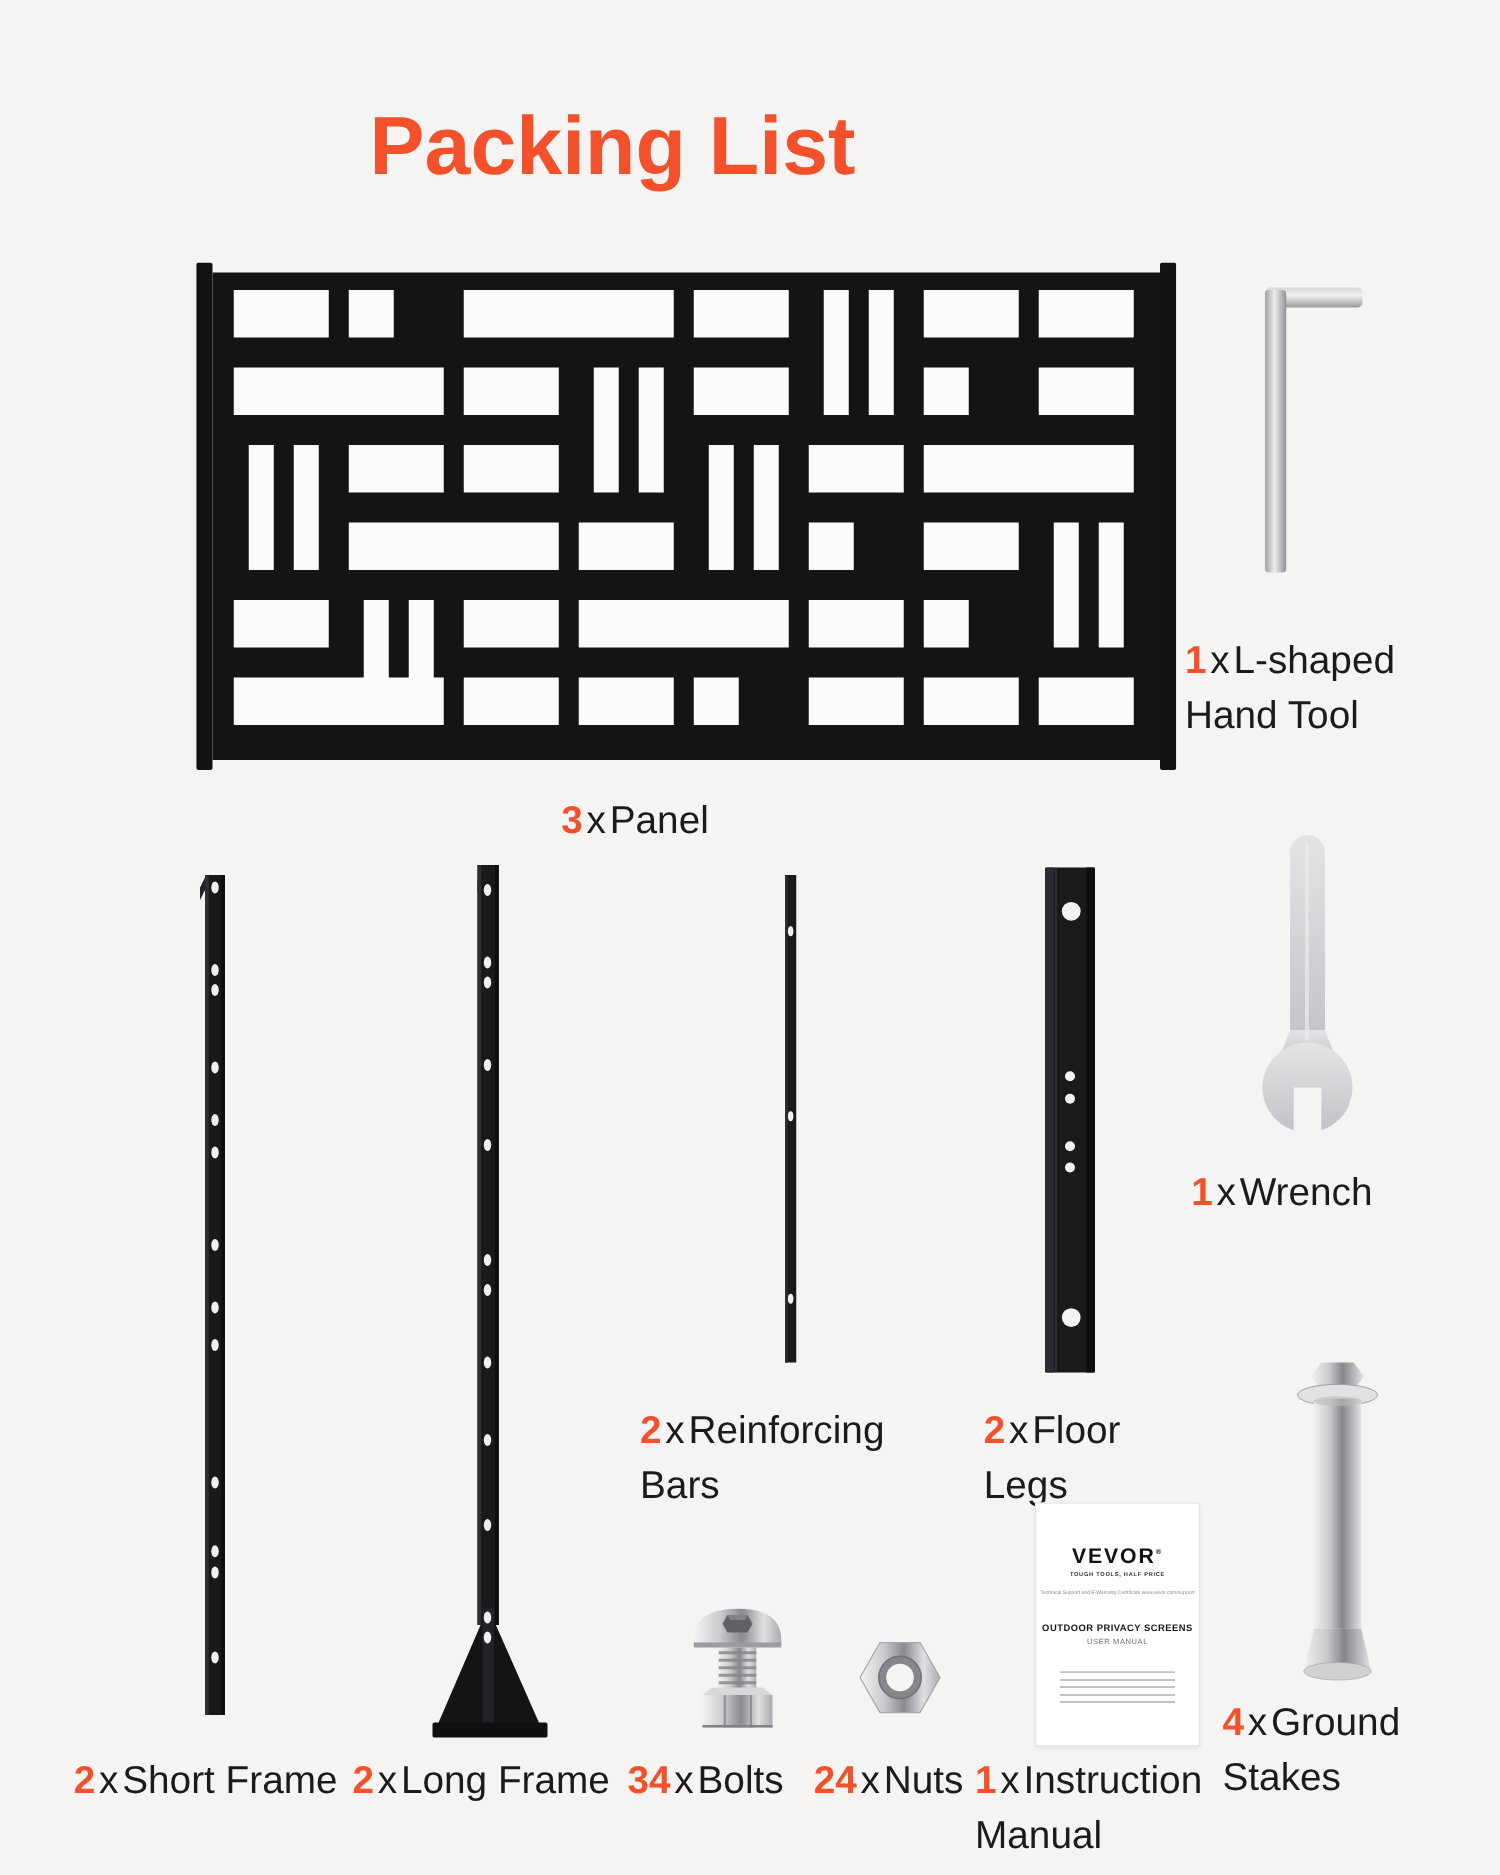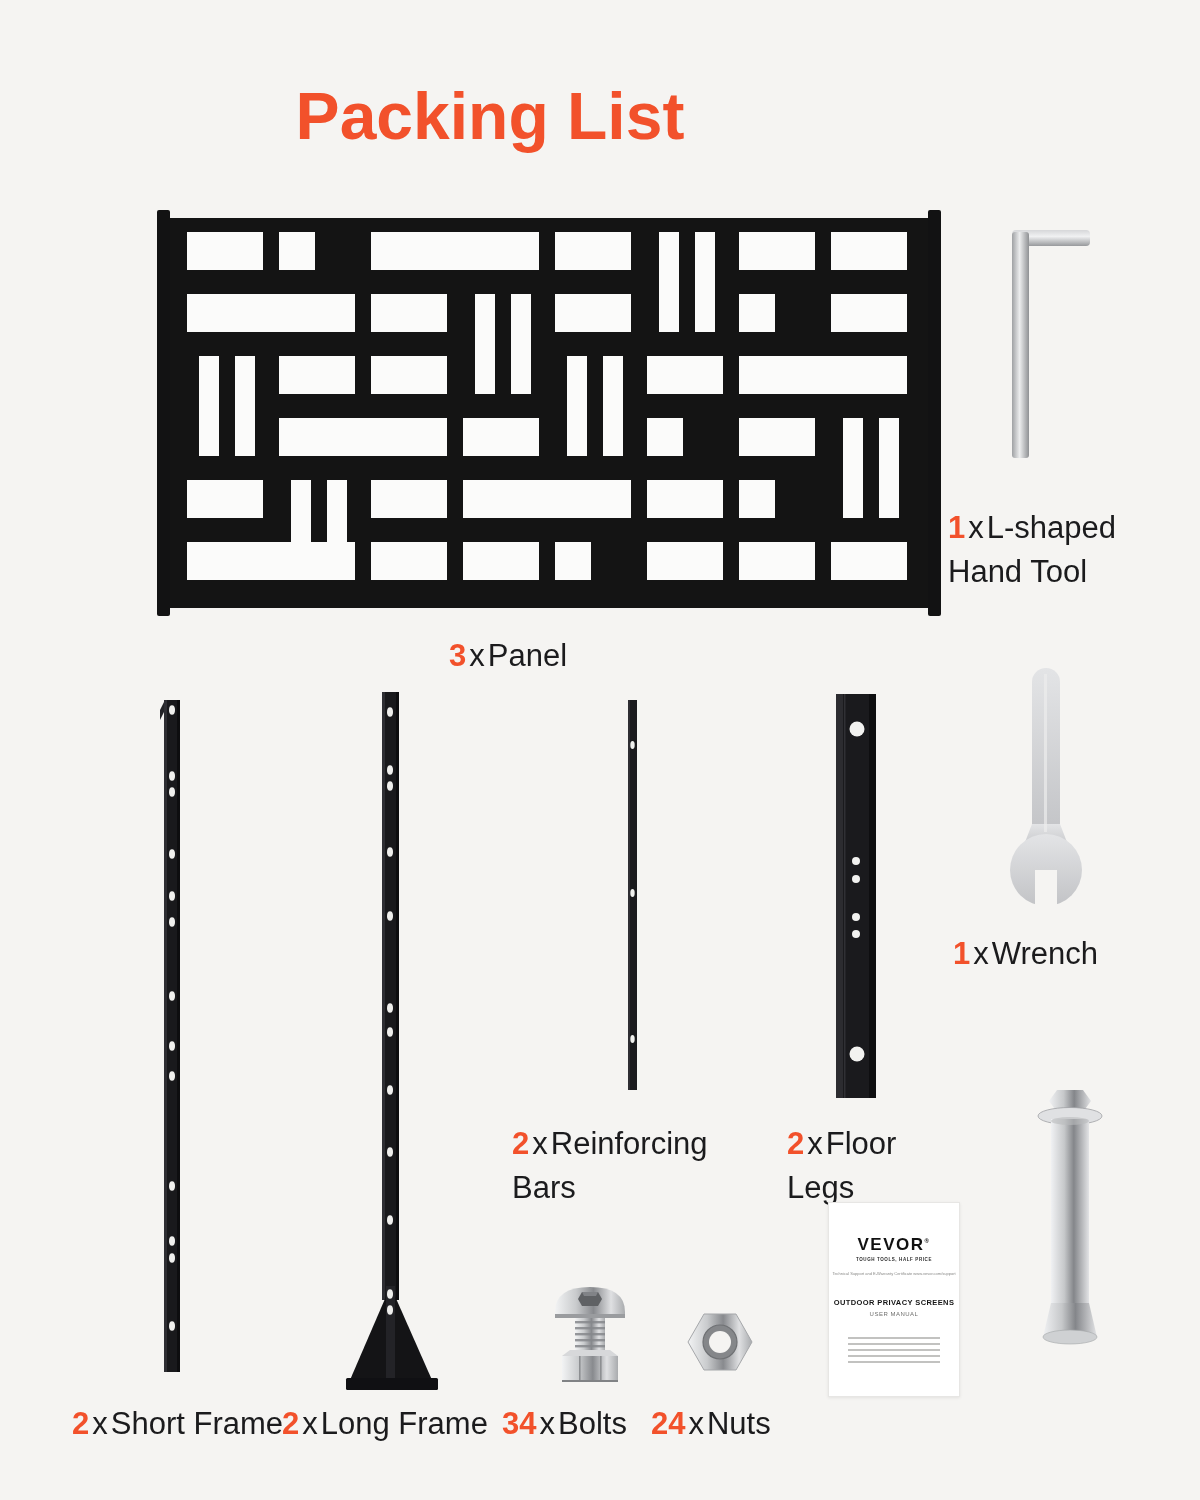--- a/index.html
+++ b/index.html
@@ -231,20 +231,23 @@
           <stop offset="1" stop-color="#e2e3e5"></stop>
       </linearGradient>
     </defs>
     <polygon points="13,16 21,5 47,5 55,16 47,27 21,27" fill="url(#gStake)"></polygon>
     <ellipse cx="34" cy="31" rx="32" ry="8.5" fill="#e0e1e3" stroke="#9fa1a4" stroke-width=".8"></ellipse>
     <rect x="15" y="34" width="38" height="184" fill="url(#gStake)"></rect>
     <ellipse cx="34" cy="36" rx="19" ry="4" fill="#b9bbbd" opacity=".6"></ellipse>
     <polygon points="15,218 53,218 61,252 7,252" fill="url(#gStake)"></polygon>
     <ellipse cx="34" cy="252" rx="27" ry="7" fill="#cfd1d3" stroke="#a5a7aa" stroke-width=".6"></ellipse>
   </svg>
+  <div class="part-label" style="left:978px;top:1356px;width:190px">
+    <span class="qty">4</span><span class="sep">x</span><span>Ground Stakes</span>
+  </div>
 
   <svg class="part" style="left:550px;top:1280px" width="80" height="104" viewBox="0 0 80 104">
     <defs>
       <linearGradient id="gChrome" x1="0" y1="0" x2="1" y2="0">
         <stop offset="0" stop-color="#f2f3f4"></stop>
           <stop offset=".3" stop-color="#c9cbcd"></stop>
         <stop offset=".55" stop-color="#888a8e"></stop>
           <stop offset=".8" stop-color="#dfe0e2"></stop>
         <stop offset="1" stop-color="#a9abae"></stop>
       </linearGradient>
@@ -278,26 +281,29 @@
 
   <div class="manual">
     <div class="brand"><span>VEVOR</span><sup>®</sup></div>
     <div class="tagline">TOUGH TOOLS, HALF PRICE</div>
     <div class="support">Technical Support and E-Warranty Certificate www.vevor.com/support</div>
     <div class="product">OUTDOOR PRIVACY SCREENS</div>
     <div class="doctype">USER MANUAL</div>
     <div class="fineprint"></div>
   </div>
 
-  <div class="part-label nowrap" style="left:72px;top:1402px;width:220px">
+  <div class="part-label nowrap" style="left:59px;top:1402px;width:220px">
     <span class="qty">2</span><span class="sep">x</span><span>Short Frame</span>
   </div>
   <div class="part-label nowrap" style="left:282px;top:1402px;width:220px">
     <span class="qty">2</span><span class="sep">x</span><span>Long Frame</span>
   </div>
   <div class="part-label nowrap" style="left:502px;top:1402px;width:140px">
     <span class="qty">34</span><span class="sep">x</span><span>Bolts</span>
   </div>
   <div class="part-label nowrap" style="left:651px;top:1402px;width:140px">
     <span class="qty">24</span><span class="sep">x</span><span>Nuts</span>
   </div>
+  <div class="part-label" style="left:780px;top:1402px;width:235px">
+    <span class="qty">1</span><span class="sep">x</span><span>Instruction Manual</span>
+  </div>
 
 </div>
 
 </body></html>

